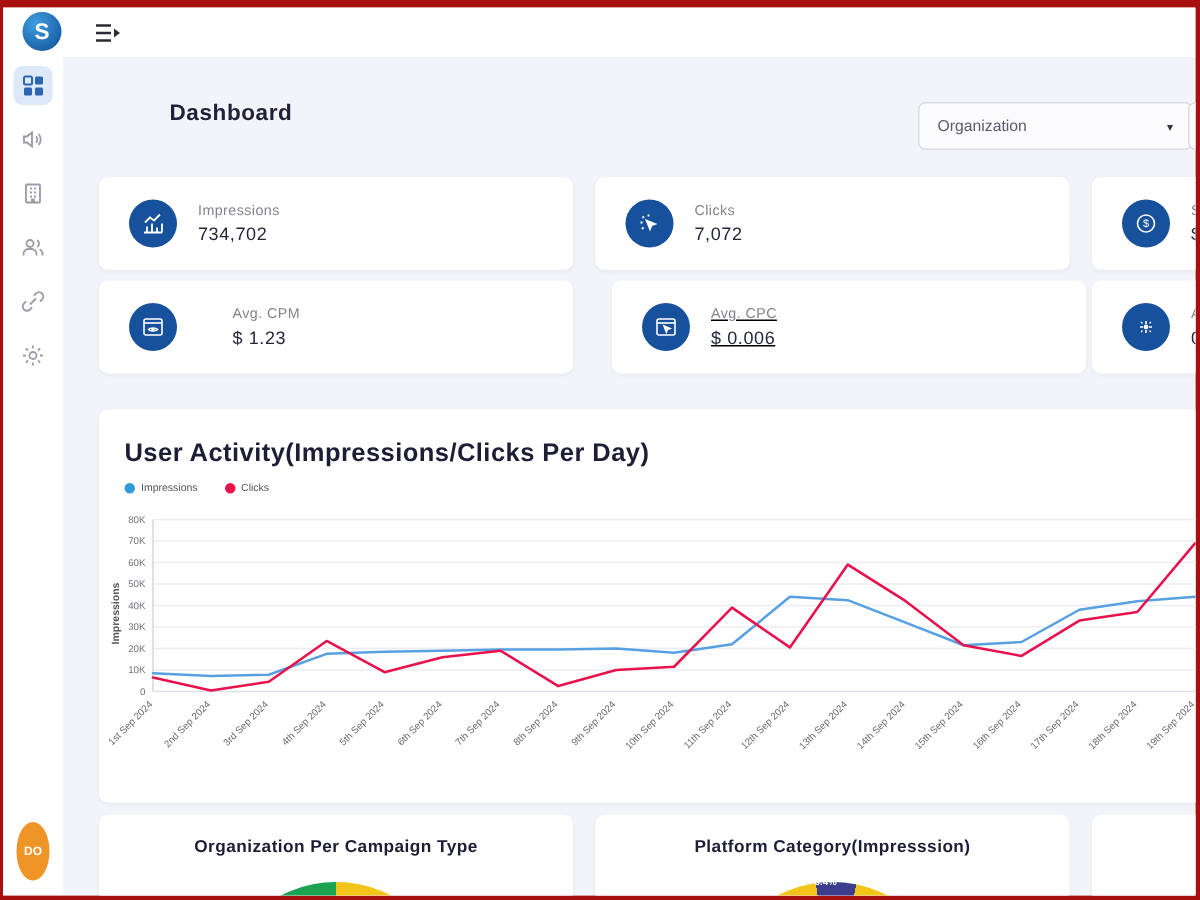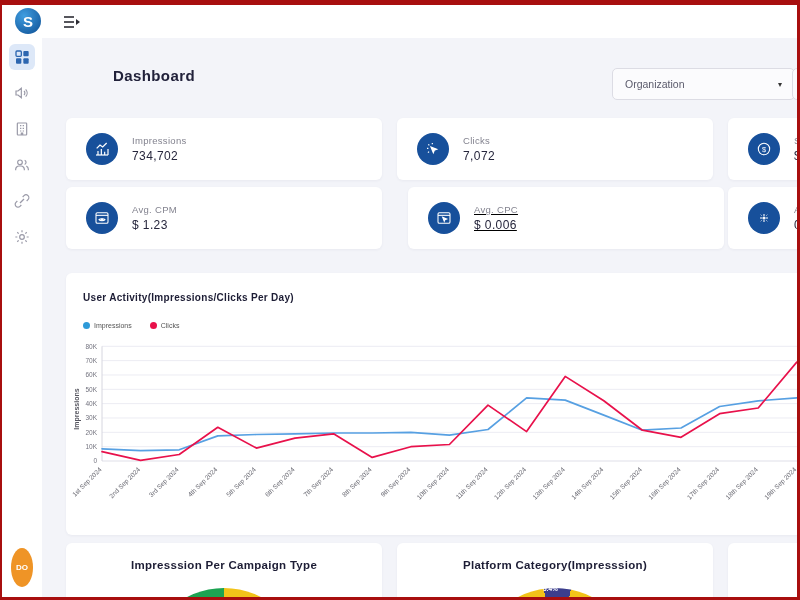--- a/index.html
+++ b/index.html
@@ -31,21 +31,21 @@
     background:#fbfbfd; border:1px solid #dcdce4; border-radius:5px 0 0 5px; }
   .stat-card { position:absolute; height:62px; width:316px; background:#fff; border-radius:6px;
     box-shadow:0 1px 3px rgba(30,30,80,.05); display:flex; align-items:center; padding-left:20px; }
   .stat-icon { width:32px; height:32px; border-radius:50%; background:#17509b; flex:0 0 32px;
     display:flex; align-items:center; justify-content:center; }
   .stat-text { margin-left:14px; }
   .stat-label { font-size:9.5px; color:#83838f; letter-spacing:.3px; margin-bottom:3px; white-space:nowrap; }
   .stat-value { font-size:12px; color:#26263c; letter-spacing:.4px; white-space:nowrap; }
   .chart-card { position:absolute; left:64px; top:268px; width:760px; height:262px;
     background:#fff; border-radius:6px; box-shadow:0 1px 3px rgba(30,30,80,.05); }
-  .chart-title { position:absolute; left:17px; top:19px; font-size:10px; font-weight:bold;
+  .chart-title { position:absolute; left:17px; top:19px; font-size:17px; font-weight:bold;
     color:#1d1d35; letter-spacing:.3px; }
   .legend { position:absolute; left:17px; top:49px; display:flex; gap:18px; align-items:center; }
   .legend-item { display:flex; align-items:center; gap:4px; font-size:7px; color:#555; }
   .legend-dot { width:7px; height:7px; border-radius:50%; }
   .line-chart { position:absolute; left:0; top:66px; overflow:visible; }
   .bottom-card { position:absolute; top:538px; height:100px; width:316px; background:#fff;
     border-radius:6px; box-shadow:0 1px 3px rgba(30,30,80,.05); overflow:hidden; }
   .pie-title { position:absolute; left:0; right:0; top:16px; text-align:center; font-size:11.5px;
     font-weight:bold; color:#1d1d35; letter-spacing:.3px; }
   .pie { position:absolute; left:50%; transform:translateX(-50%); top:45px; width:160px;
@@ -170,21 +170,21 @@
           <svg width="16" height="16" viewBox="0 0 24 24" fill="none" stroke="#fff" stroke-width="1.6">
             <circle cx="12" cy="12" r="8.5"></circle>
             <text x="12" y="16" font-size="11" fill="#fff" stroke="none" text-anchor="middle" font-family="Liberation Sans,sans-serif">$</text>
           </svg>
         </div>
         <div class="stat-text">
           <div class="stat-label">Spends</div>
           <div class="stat-value">$ 2,75</div>
         </div>
       </div>
-      <div class="stat-card" style="left: 64px; top: 182px;">
+      <div class="stat-card" style="left: 64px; top: 182px; gap: 23px;">
         <div class="stat-icon">
           <svg width="16" height="16" viewBox="0 0 24 24" fill="none" stroke="#fff" stroke-width="1.6">
             <rect x="3" y="4" width="18" height="16" rx="2"></rect>
             <path d="M3 8h18"></path>
             <path d="M7.5 14.5c1.5-2 7.5-2 9 0-1.5 2-7.5 2-9 0z"></path>
             <circle cx="12" cy="14.5" r="1" fill="#fff"></circle>
           </svg>
         </div>
         <div class="stat-text">
           <div class="stat-label">Avg. CPM</div>
@@ -270,21 +270,21 @@
         <text x="653.6" y="131" text-anchor="end" fill="#66666f" font-size="6.5" transform="rotate(-45 653.6 131)">17th Sep 2024</text>
         <text x="692.2" y="131" text-anchor="end" fill="#66666f" font-size="6.5" transform="rotate(-45 692.2 131)">18th Sep 2024</text>
         <text x="730.8000000000001" y="131" text-anchor="end" fill="#66666f" font-size="6.5" transform="rotate(-45 730.8000000000001 131)">19th Sep 2024</text>
         <text x="13" y="70" text-anchor="middle" fill="#55555f" font-size="7" font-weight="bold" transform="rotate(-90 13 70)">Impressions</text>
         <polyline points="36.0,109.8 74.6,111.7 113.2,110.8 151.8,96.9 190.4,95.5 229.0,94.8 267.6,94.0 306.2,94.0 344.8,93.3 383.4,96.2 422.0,90.5 460.6,58.9 499.2,61.1 537.8,76.1 576.4,91.2 615.0,89.0 653.6,67.5 692.2,61.8 730.8,58.9" fill="none" stroke="#57a0e2" stroke-width="1.7" stroke-linejoin="round" stroke-linecap="round"></polyline>
         <polyline points="36.0,112.7 74.6,121.3 113.2,115.5 151.8,88.3 190.4,109.1 229.0,99.1 267.6,94.8 306.2,118.4 344.8,107.7 383.4,105.5 422.0,66.1 460.6,92.6 499.2,37.4 537.8,61.8 576.4,91.2 615.0,98.3 653.6,74.7 692.2,69.0 730.8,23.1" fill="none" stroke="#e8114b" stroke-width="1.7" stroke-linejoin="round" stroke-linecap="round"></polyline>
       </svg>
   </div>
 
   <div class="bottom-card" style="left:64px">
-    <div class="pie-title">Impresssion Per Campaign Type</div>
+    <div class="pie-title">Organization Per Campaign Type</div>
     <div class="pie" style="background: conic-gradient(rgb(242, 195, 25) 0%, rgb(242, 195, 25) 50%, rgb(28, 163, 82) 50%, rgb(28, 163, 82) 100%);"></div>
   </div>
   <div class="bottom-card" style="left:395px">
     <div class="pie-title">Platform Category(Impresssion)</div>
     <span class="pie-slice-label">5.4%</span>
     <div class="pie" style="background: conic-gradient(from -8deg, rgb(60, 62, 141) 0%, rgb(60, 62, 141) 5.4%, rgb(242, 195, 25) 5.4%, rgb(242, 195, 25) 100%);"></div>
   </div>
   <div class="bottom-card" style="left:726px"></div>
 
 </div>

